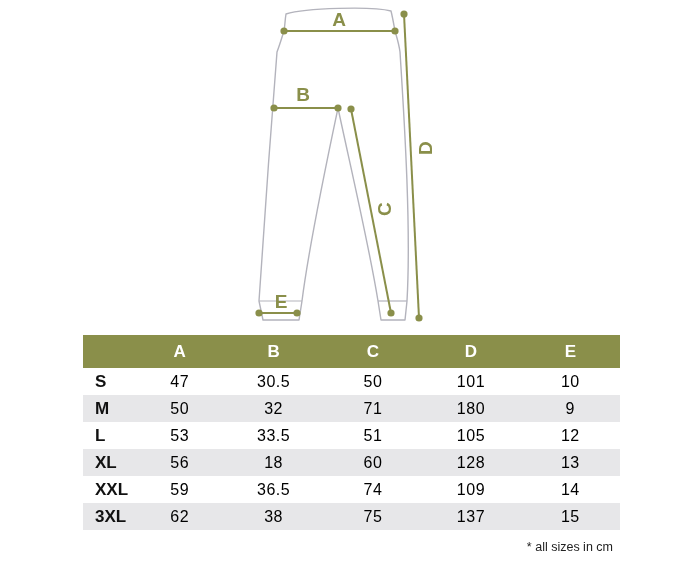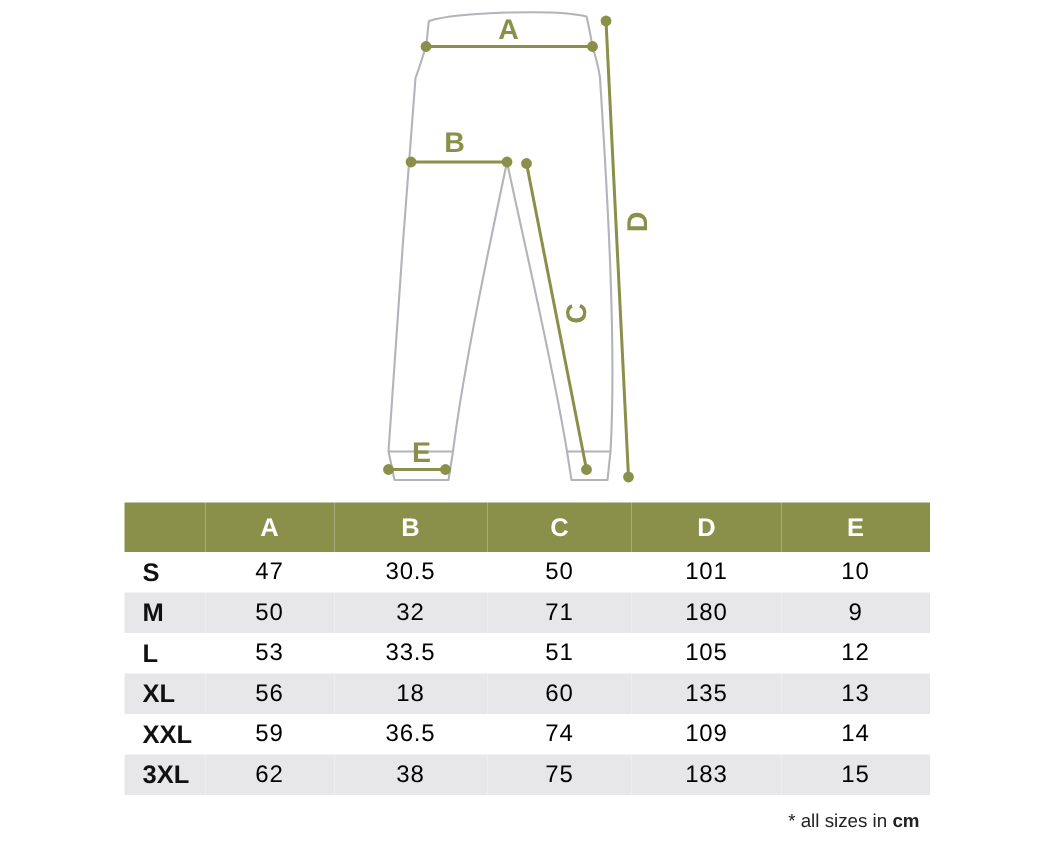--- a/index.html
+++ b/index.html
@@ -85,21 +85,21 @@
   }
   .footnote {
     position: absolute;
     top: 540px;
     right: 87px;
     font-size: 12.5px;
     color: #222222;
     white-space: nowrap;
   }
   .footnote .unit {
-    font-weight: bold;
+    font-weight: normal;
   }
 </style>
 </head>
 <body>
 
 <div class="stage">
 
   <svg class="diagram" width="700" height="334" viewBox="0 0 700 334" xmlns="http://www.w3.org/2000/svg">
 
     <path class="pants-outline" d="M 286 14
@@ -200,37 +200,37 @@
         <td>33.5</td>
         <td>51</td>
         <td>105</td>
         <td>12</td>
       </tr>
       <tr class="alt">
         <td class="size-cell">XL</td>
         <td>56</td>
         <td>18</td>
         <td>60</td>
-        <td>135</td>
+        <td>128</td>
         <td>13</td>
       </tr>
       <tr>
         <td class="size-cell">XXL</td>
         <td>59</td>
         <td>36.5</td>
         <td>74</td>
         <td>109</td>
         <td>14</td>
       </tr>
       <tr class="alt">
         <td class="size-cell">3XL</td>
         <td>62</td>
         <td>38</td>
         <td>75</td>
-        <td>183</td>
+        <td>137</td>
         <td>15</td>
       </tr>
     </tbody>
   </table>
 
   <div class="footnote">
     <span>* all sizes in </span><span class="unit">cm</span>
   </div>
 
 </div>

